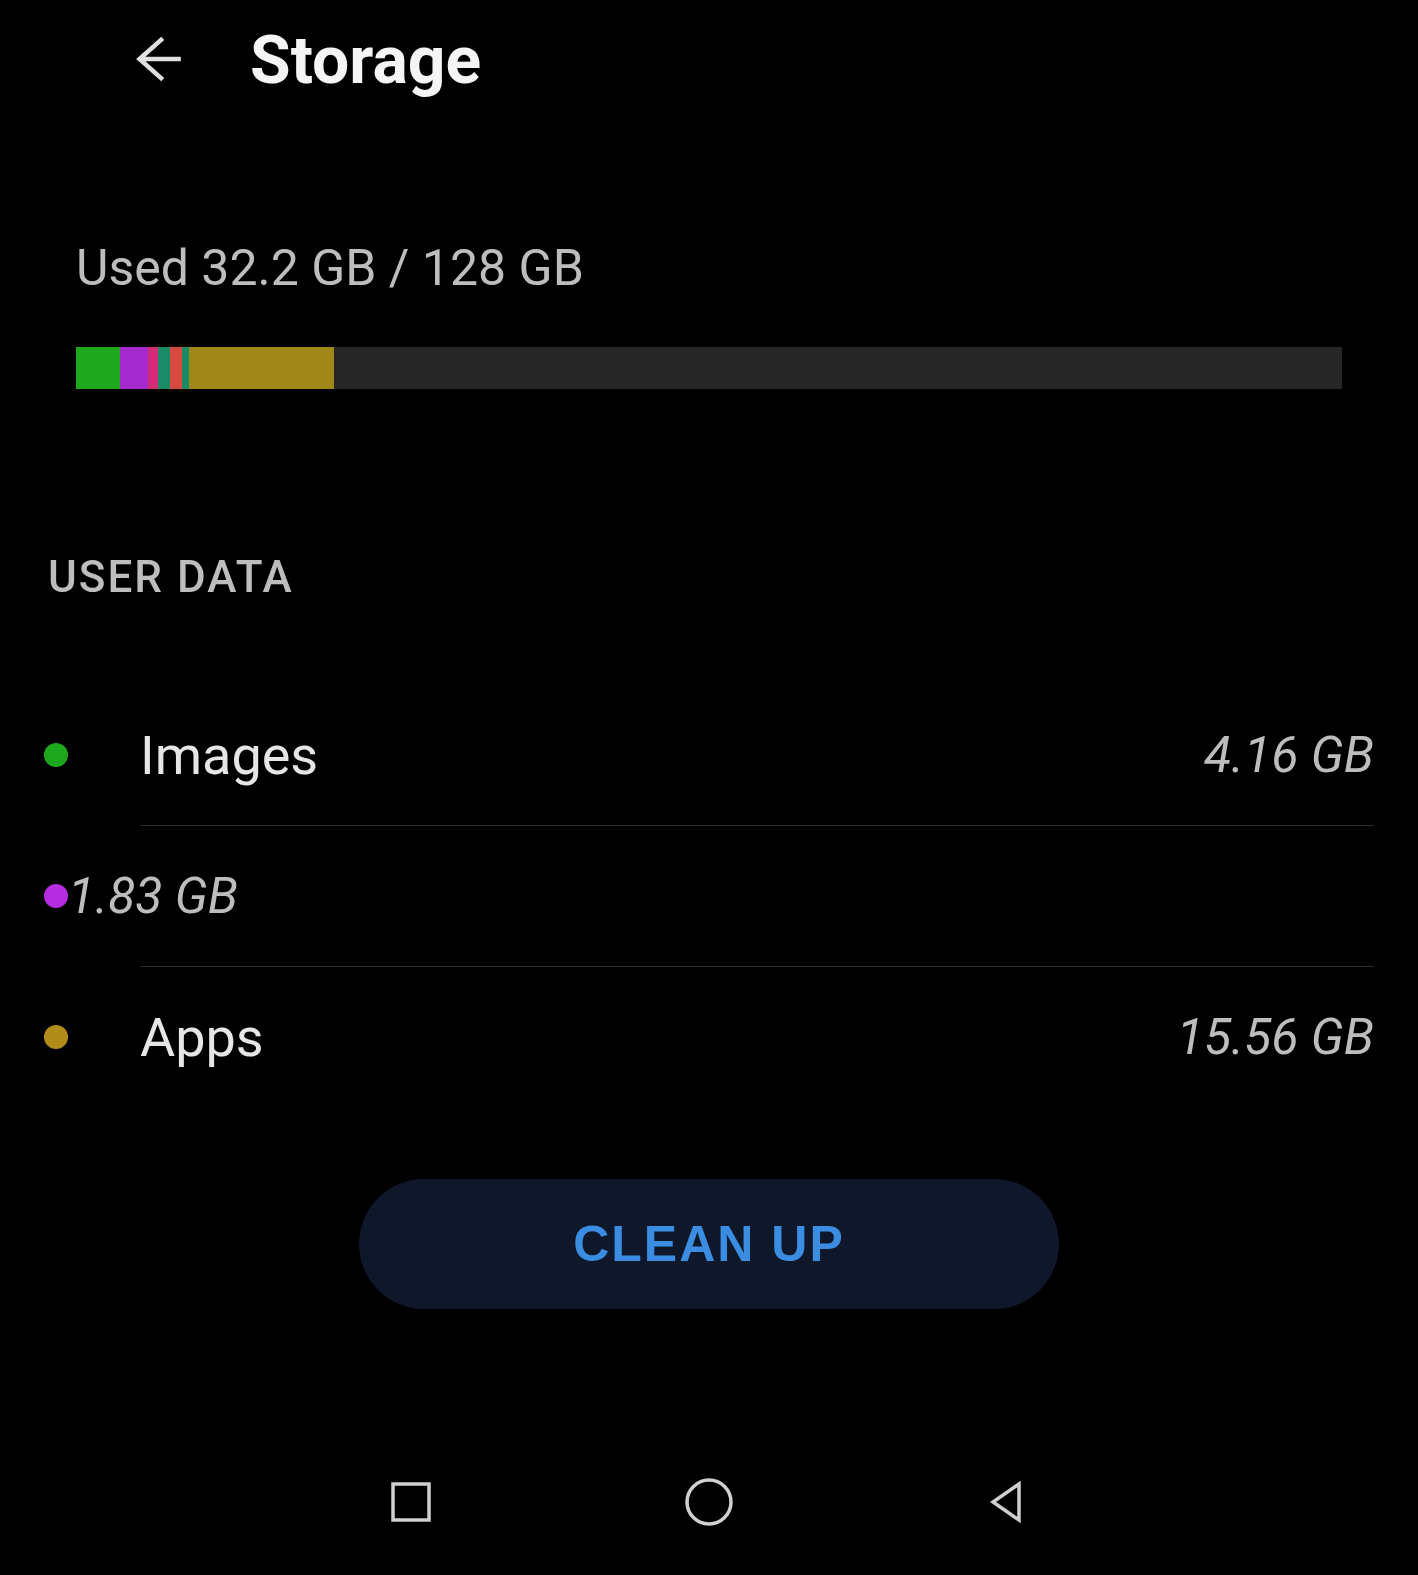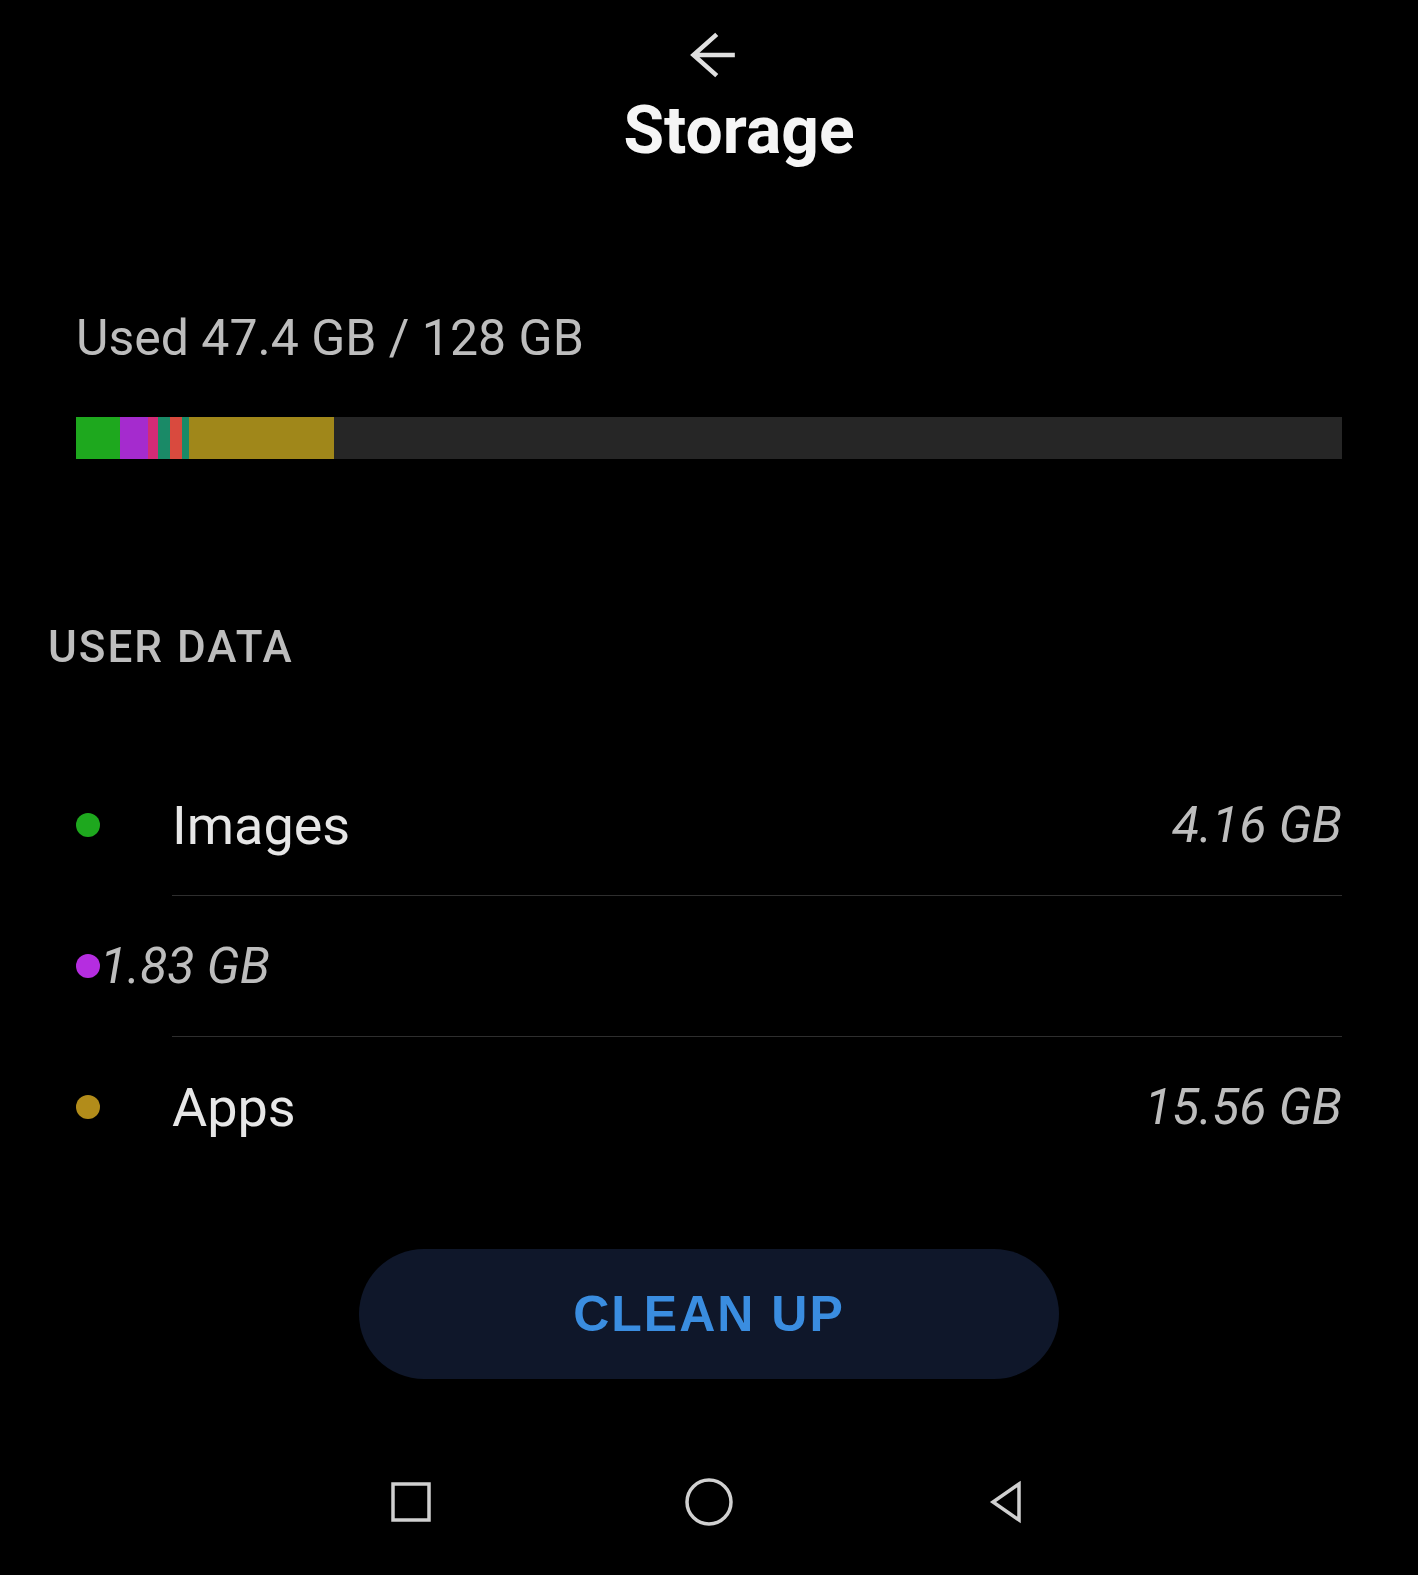--- a/index.html
+++ b/index.html
@@ -13,21 +13,20 @@
       background: #000000;
       font-family: -apple-system, BlinkMacSystemFont, "Segoe UI", Roboto, Arial, sans-serif;
       color: #e0e0e0;
       overflow: hidden;
       position: relative;
     }
     .header {
       display: flex;
       align-items: center;
       padding: 22px 120px;
-      flex-direction: column;
     }
     .back-arrow {
       width: 70px;
       height: 70px;
       display: flex;
       align-items: center;
       justify-content: center;
       cursor: pointer;
     }
     .back-arrow svg {
@@ -66,21 +65,21 @@
     .section-label {
       font-size: 44px;
       font-weight: 500;
       color: #bdbdbd;
       letter-spacing: 2px;
       padding: 0 48px;
       margin-top: 162px;
       text-transform: uppercase;
     }
     .category-list {
-      padding: 0 76px;
+      padding: 0 44px;
       margin-top: 82px;
     }
     .category-row {
       display: flex;
       align-items: center;
       height: 140px;
       cursor: pointer;
     }
     .dot {
       width: 24px;
@@ -158,21 +157,21 @@
     <span>
       <svg viewBox="0 0 48 48">
           <path d="M30 8 L12 24 L30 40 M12 24 L44 24"></path>
         </svg>
     </span>
   </div>
   <div class="title">Storage</div>
 </div>
 
 <div class="usage-section">
-  <div class="usage-text">Used 47.4 GB / 128 GB</div>
+  <div class="usage-text">Used 32.2 GB / 128 GB</div>
   <div class="usage-bar" id="usage-bar">
       <div class="seg" style="background: rgb(30, 168, 30); width: 3.5%;"></div>
       <div class="seg" style="background: rgb(165, 43, 206); width: 2.2%;"></div>
       <div class="seg" style="background: rgb(212, 43, 118); width: 0.8%;"></div>
       <div class="seg" style="background: rgb(26, 138, 103); width: 0.9%;"></div>
       <div class="seg" style="background: rgb(217, 74, 62); width: 1%;"></div>
       <div class="seg" style="background: rgb(26, 138, 103); width: 0.5%;"></div>
       <div class="seg" style="background: rgb(160, 135, 26); width: 11.5%;"></div>
     </div>
 </div>

